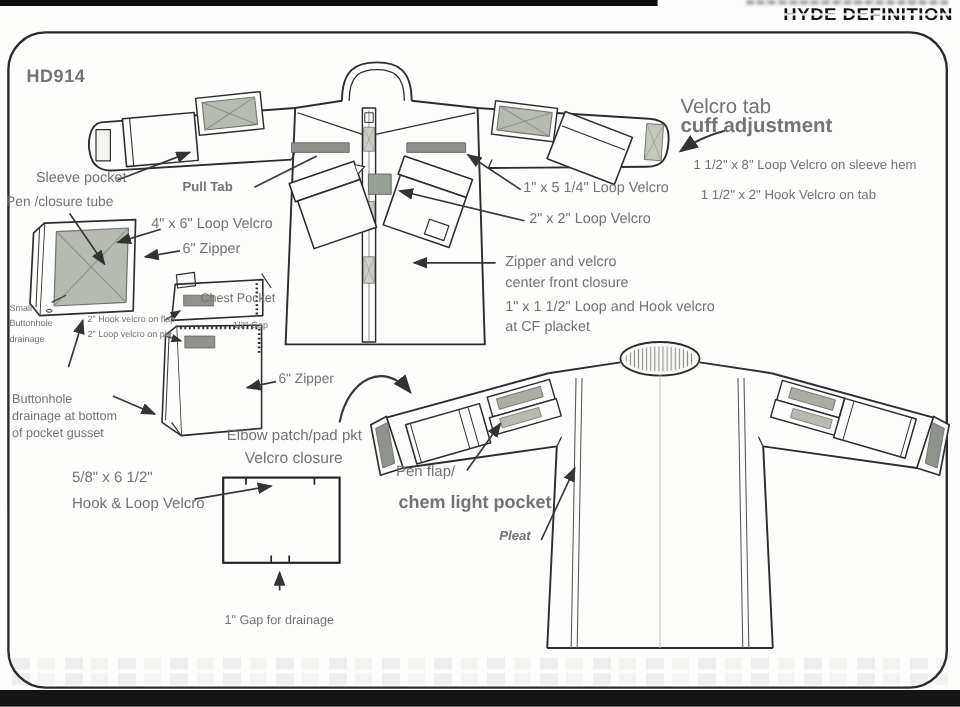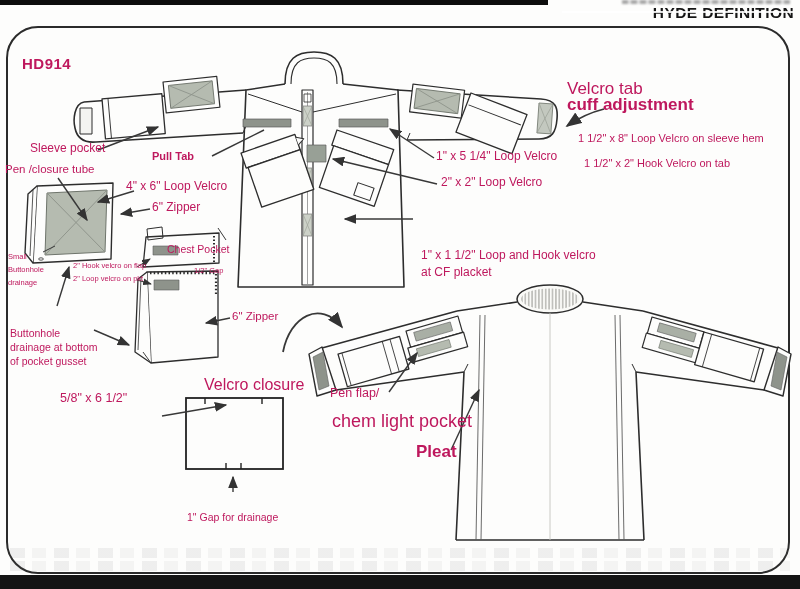--- a/index.html
+++ b/index.html
@@ -10,25 +10,25 @@
   .topbar{position:absolute;left:0;top:0;width:548px;height:5px;background:#0d0d0d;}
   .bottombar{position:absolute;left:0;top:575px;width:800px;height:14px;background:#141414;}
   .ghostband{position:absolute;left:10px;width:780px;height:10px;opacity:.55;filter:blur(.6px);
     background:repeating-linear-gradient(90deg,rgba(90,90,90,.16) 0 15px,rgba(255,255,255,0) 15px 22px,rgba(90,90,90,.10) 22px 36px,rgba(255,255,255,0) 36px 44px);}
   .logo{position:absolute;top:4px;right:6px;font-weight:900;font-size:15.5px;letter-spacing:.4px;color:#151515;transform:scaleY(.92);}
   .logo-slice{position:absolute;top:11px;right:6px;width:232px;height:1.6px;background:#ffffff;opacity:.85;}
   .logo-blur{position:absolute;top:0px;right:10px;width:168px;height:4px;opacity:.75;filter:blur(1.3px);
     background:repeating-linear-gradient(90deg,#8a8a8a 0 6px,#d8d8d8 6px 9px);}
   svg{position:absolute;left:0;top:0;}
   
-  .lbl{position:absolute;color:#be185d;font-size:12px;line-height:1.45;white-space:pre-line;z-index:5;}
+  .lbl{position:absolute;color:#737373;font-size:12px;line-height:1.45;white-space:pre-line;z-index:5;}
   .sz-sm{font-size:7.5px;line-height:1.7;}
   .sz-md{font-size:10.5px;line-height:1.35;margin-top:20px;}
   .sz-lg{font-size:11px;font-weight:700;}
-  .sz-xl{font-size:17px;font-weight:600;}
+  .sz-xl{font-size:11px;font-weight:600;font-style:italic;}
   .sz-model{font-size:15px;font-weight:700;letter-spacing:.5px;}
 </style>
 </head>
 <body>
 
 <div id="stage">
 
   <div class="frame"></div>
 
   <svg width="800" height="589" viewBox="0 0 800 589">
@@ -211,33 +211,37 @@
   <div class="lbl sz-sm" style="left:73px;top:260px;">2" Hook velcro on flap</div>
   <div class="lbl sz-sm" style="left:73px;top:273px;">2" Loop velcro on pkt</div>
   <div class="lbl sz-sm" style="left:194px;top:265px;">1/2" Gap</div>
   <div class="lbl sz-sm" style="left:8px;top:251px;">Small
 Buttonhole
 drainage</div>
   <div class="lbl sz-md" style="left:10px;top:306px;">Buttonhole
 drainage at bottom
 of pocket gusset</div>
   <div class="lbl" style="left:232px;top:308px;font-size:11.5px;">6" Zipper</div>
-  <div class="lbl" style="left:204px;top:373px;font-size:16px;">Velcro closure</div>
+  <div class="lbl" style="left:189px;top:354px;font-size:12.5px;">Elbow patch/pad pkt</div>
+  <div class="lbl" style="left:204px;top:373px;font-size:13px;">Velcro closure</div>
   <div class="lbl" style="left:60px;top:389px;font-size:12.5px;">5/8" x 6 1/2"</div>
+  <div class="lbl" style="left:60px;top:410px;font-size:12.5px;">Hook &amp; Loop Velcro</div>
   <div class="lbl sz-md" style="left:187px;top:490px;">1" Gap for drainage</div>
   <div class="lbl" style="left:567px;top:77px;font-size:17px;">Velcro tab</div>
   <div class="lbl" style="left:567px;top:93px;font-size:17px;font-weight:bold;">cuff adjustment</div>
   <div class="lbl" style="left:578px;top:131px;font-size:11px;">1 1/2" x 8" Loop Velcro  on sleeve hem</div>
   <div class="lbl" style="left:584px;top:156px;font-size:11px;">1 1/2" x 2" Hook Velcro on tab</div>
   <div class="lbl" style="left:436px;top:148px;">1" x 5 1/4"  Loop Velcro</div>
   <div class="lbl" style="left:441px;top:174px;">2" x 2"  Loop Velcro</div>
+  <div class="lbl" style="left:421px;top:210px;">Zipper and velcro
+center front closure</div>
   <div class="lbl" style="left:421px;top:247px;">1" x 1 1/2"  Loop and Hook velcro
 at CF placket</div>
   <div class="lbl" style="left:330px;top:384px;font-size:12.5px;">Pen flap/</div>
-  <div class="lbl" style="left:332px;top:408px;font-size:18px;">chem light pocket</div>
+  <div class="lbl" style="left:332px;top:408px;font-size:15px;font-weight:bold;">chem light pocket</div>
   <div class="lbl sz-xl" style="left:416px;top:440px;">Pleat</div>
 
   <div class="topbar"></div>
   <div class="logo-blur"></div>
   <div class="logo">HYDE DEFINITION</div>
   <div class="logo-slice"></div>
   <div class="ghostband" style="top:548px;"></div>
   <div class="ghostband" style="top:561px;"></div>
   <div class="bottombar"></div>
 

